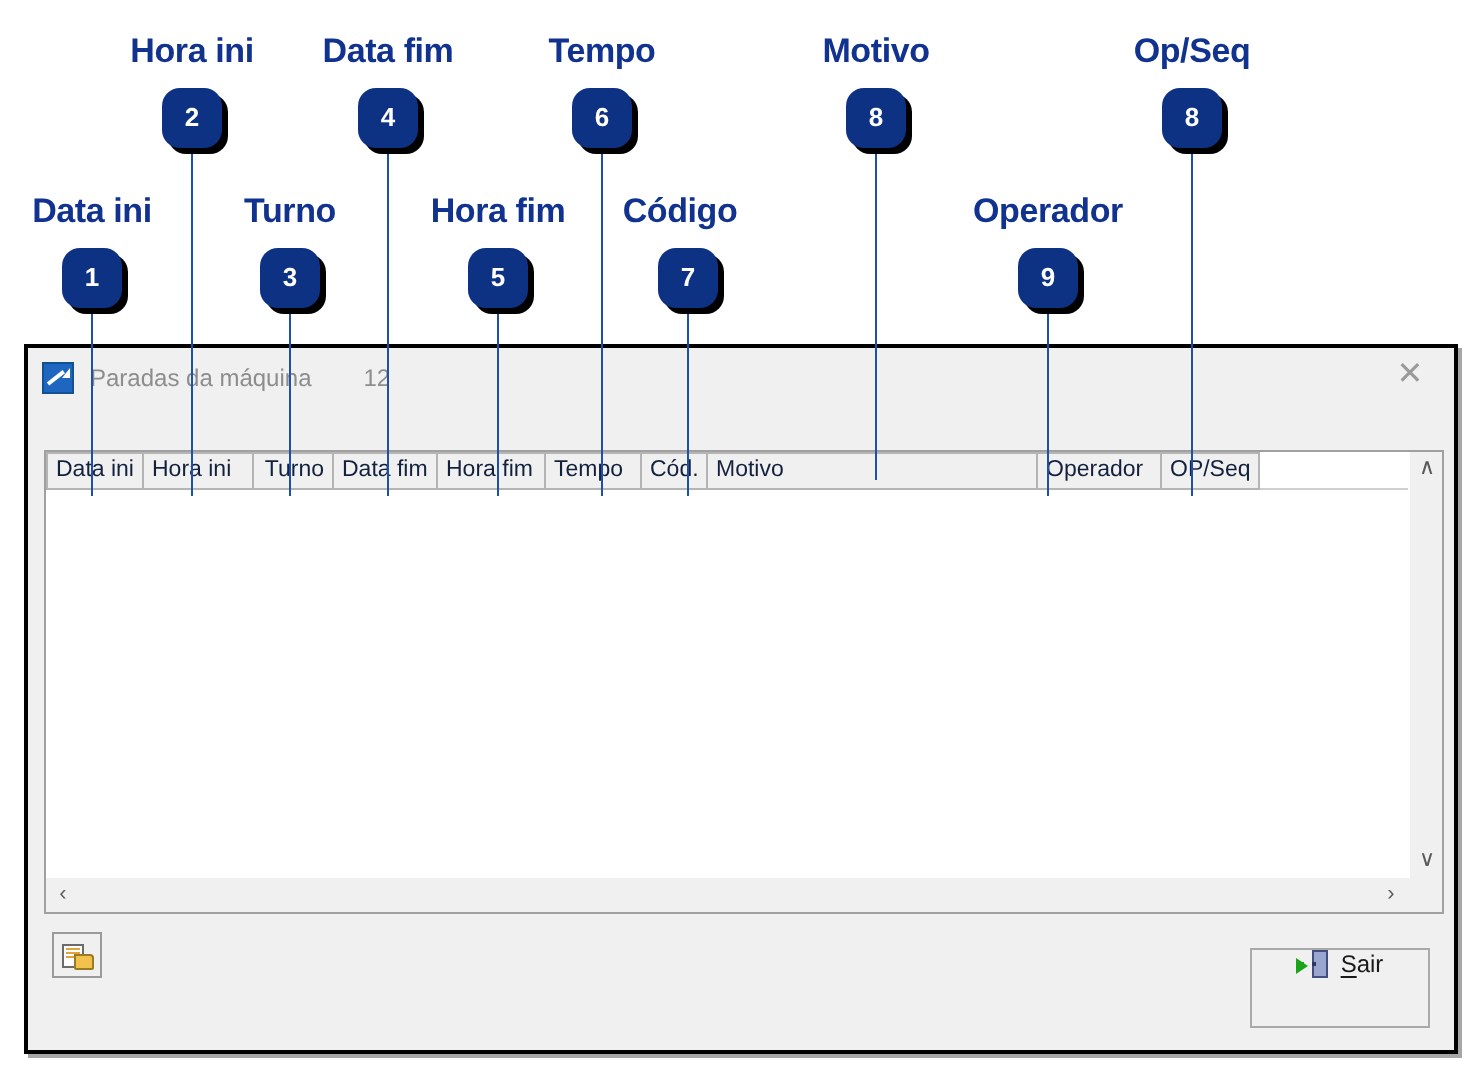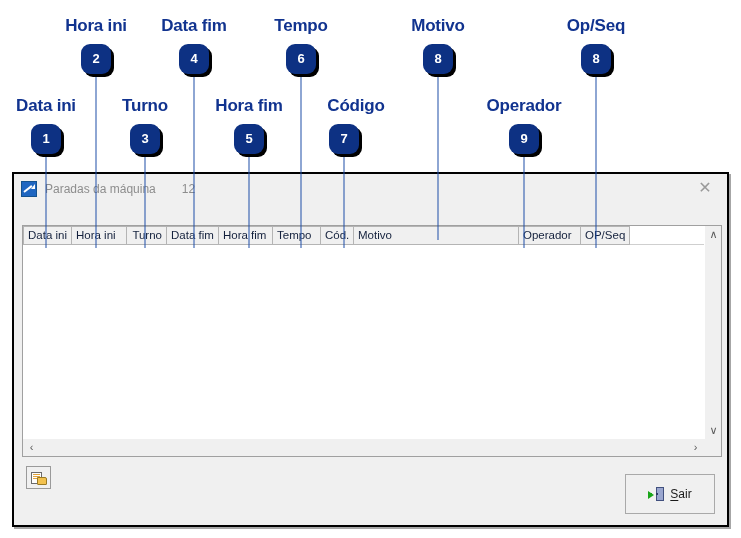--- a/index.html
+++ b/index.html
@@ -249,21 +249,21 @@
   .sair-btn {
     position: absolute;
     right: 12px;
     bottom: 11px;
     width: 90px;
     height: 40px;
     background: #f0f0f0;
     border: 1px solid #a9a9a9;
     box-sizing: border-box;
     display: flex;
-    align-items: center;
+    align-items: flex-start;
     justify-content: center;
     gap: 6px;
     font-size: 12px;
     color: #1a1a1a;
   }
   .exit-icon {
     width: 16px; height: 14px;
     position: relative;
     flex: none;
   }
@@ -372,21 +372,21 @@
     <div class="ann-line" style="left: 194px; top: 74px; height: 174px;"></div>
     <div class="ann-label" style="left: 194px; top: 16px;">Data fim</div>
     <div class="ann-badge" style="left: 194px; top: 44px; background: rgb(13, 49, 131);">4</div>
     <div class="ann-line" style="left: 249px; top: 154px; height: 94px;"></div>
     <div class="ann-label" style="left: 249px; top: 96px;">Hora fim</div>
     <div class="ann-badge" style="left: 249px; top: 124px; background: rgb(13, 49, 131);">5</div>
     <div class="ann-line" style="left: 301px; top: 74px; height: 174px;"></div>
     <div class="ann-label" style="left: 301px; top: 16px;">Tempo</div>
     <div class="ann-badge" style="left: 301px; top: 44px; background: rgb(13, 49, 131);">6</div>
     <div class="ann-line" style="left: 344px; top: 154px; height: 94px;"></div>
-    <div class="ann-label" style="left: 356px; top: 96px;">Código</div>
+    <div class="ann-label" style="left: 340px; top: 96px;">Código</div>
     <div class="ann-badge" style="left: 344px; top: 124px; background: rgb(13, 49, 131);">7</div>
     <div class="ann-line" style="left: 438px; top: 74px; height: 166px;"></div>
     <div class="ann-label" style="left: 438px; top: 16px;">Motivo</div>
     <div class="ann-badge" style="left: 438px; top: 44px; background: rgb(13, 49, 131);">8</div>
     <div class="ann-line" style="left: 524px; top: 154px; height: 94px;"></div>
     <div class="ann-label" style="left: 524px; top: 96px;">Operador</div>
     <div class="ann-badge" style="left: 524px; top: 124px; background: rgb(13, 49, 131);">9</div>
     <div class="ann-line" style="left: 596px; top: 74px; height: 174px;"></div>
     <div class="ann-label" style="left: 596px; top: 16px;">Op/Seq</div>
     <div class="ann-badge" style="left: 596px; top: 44px; background: rgb(13, 49, 131);">8</div>

